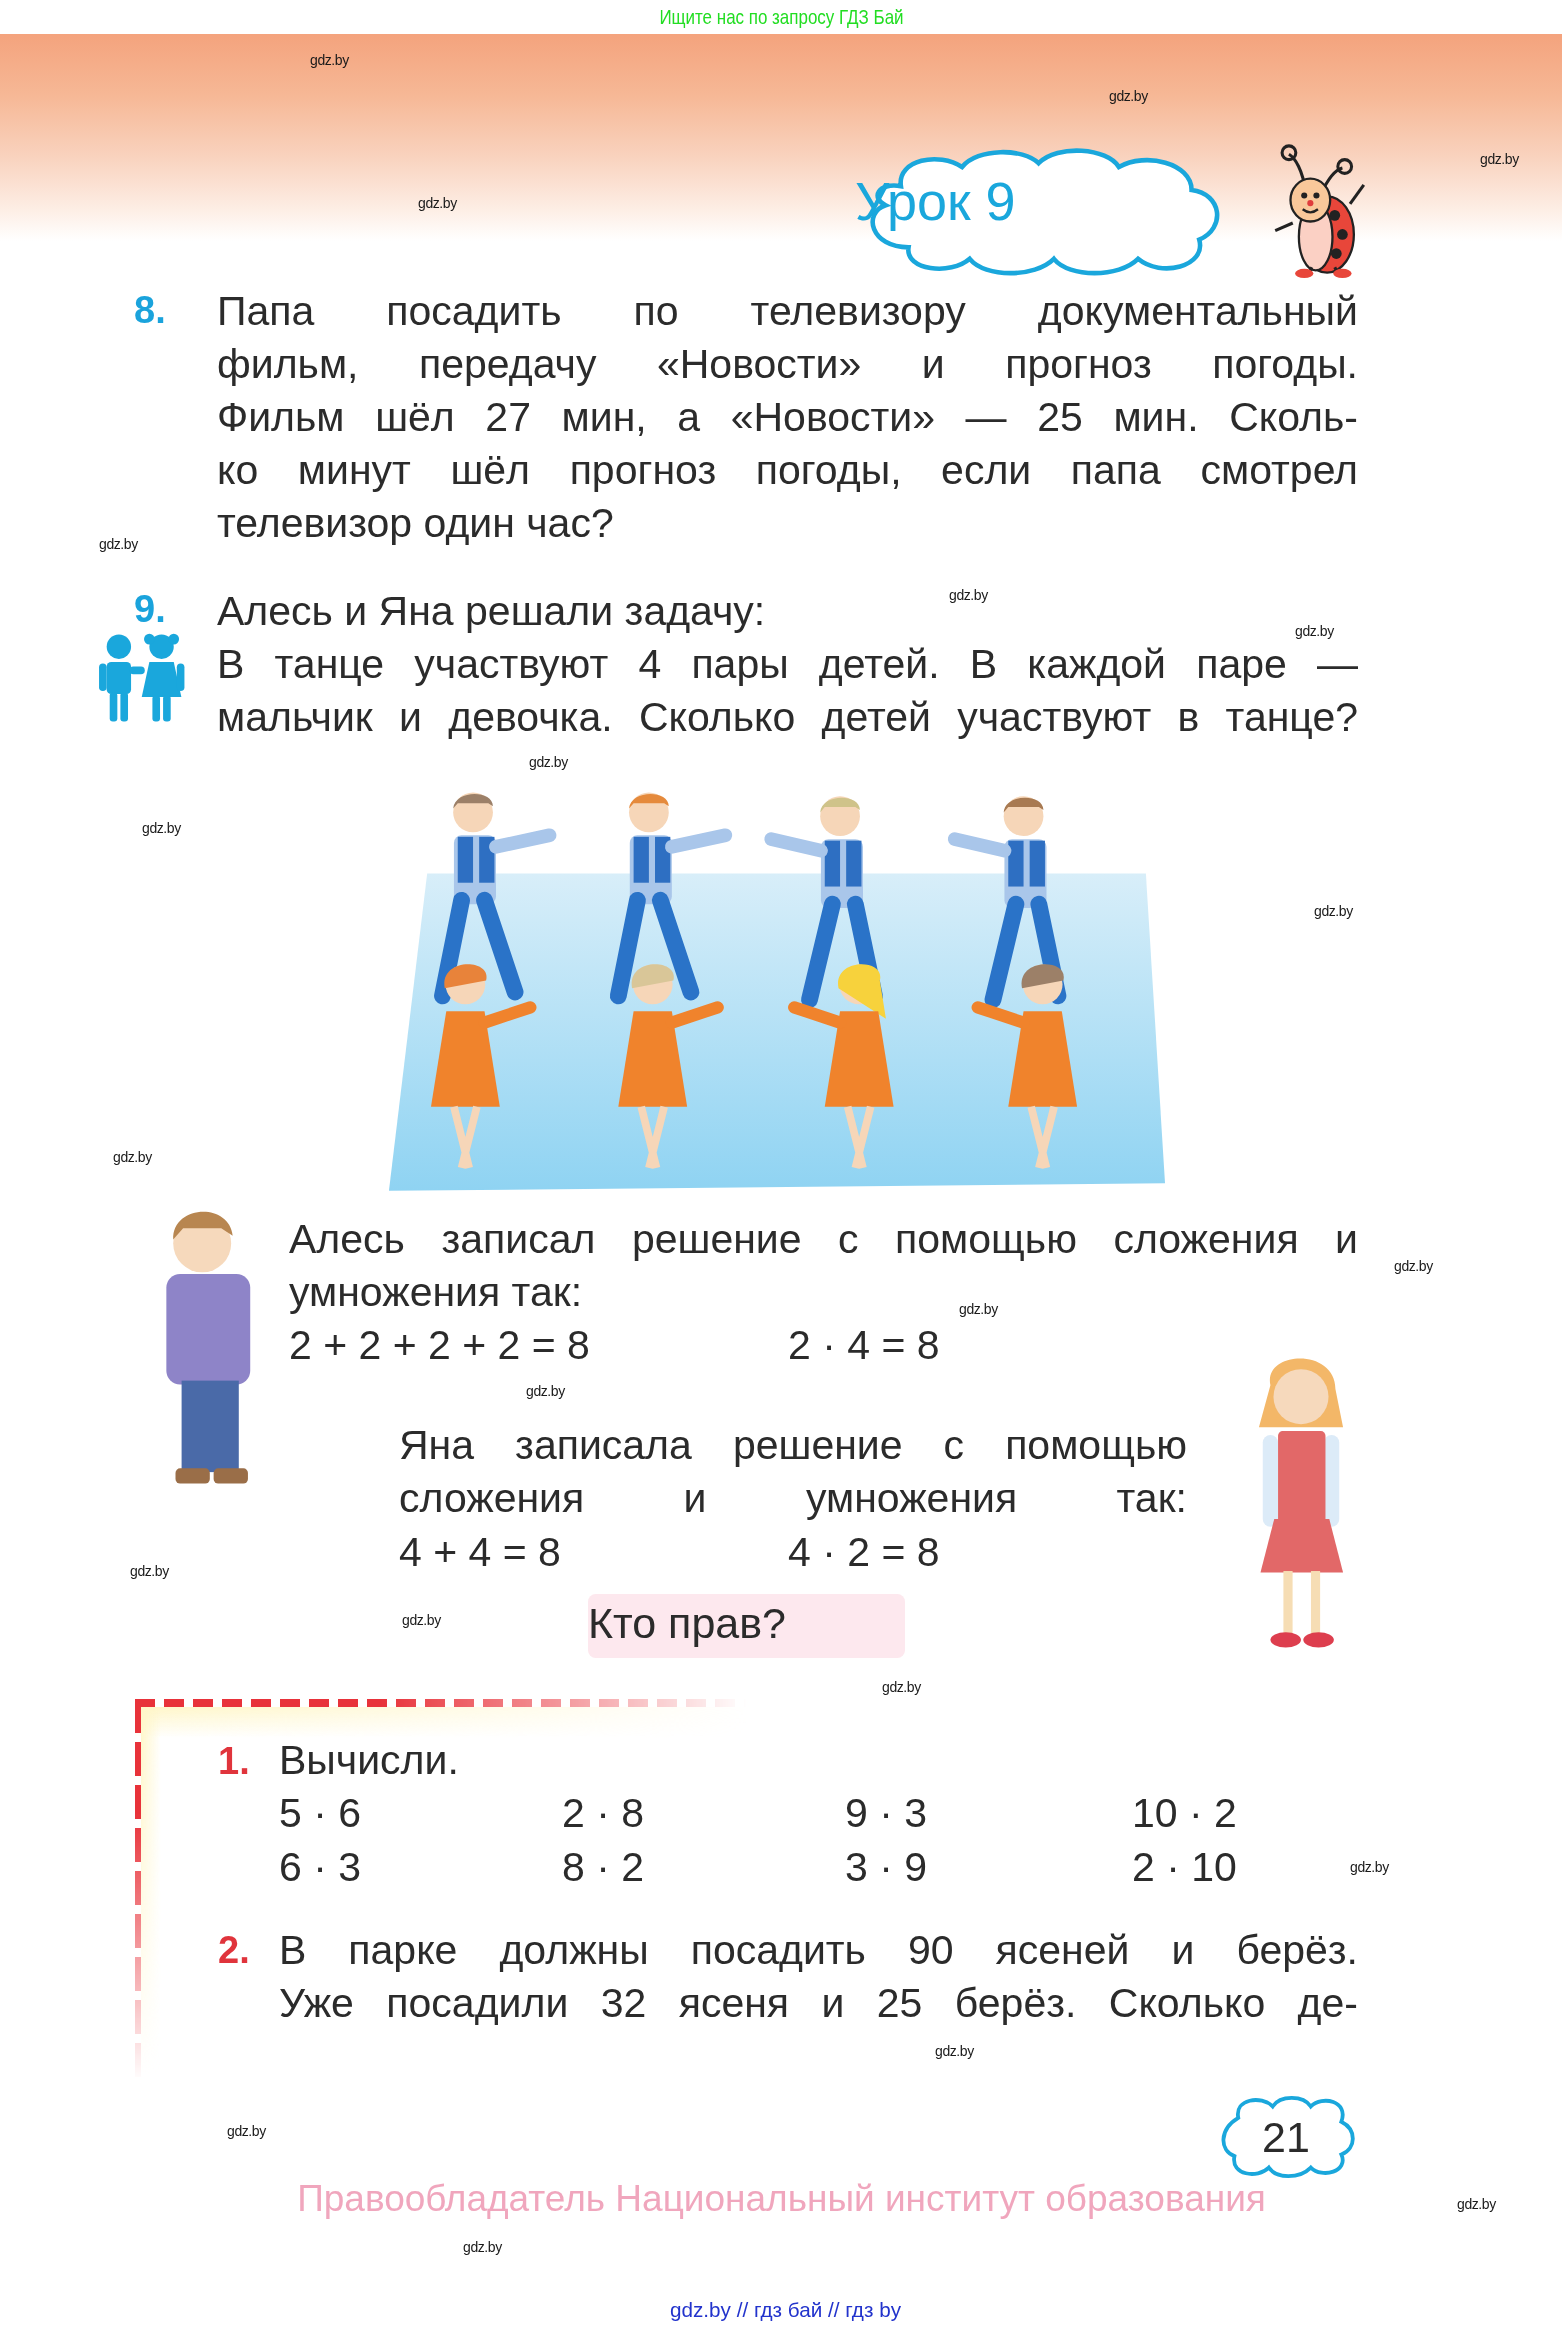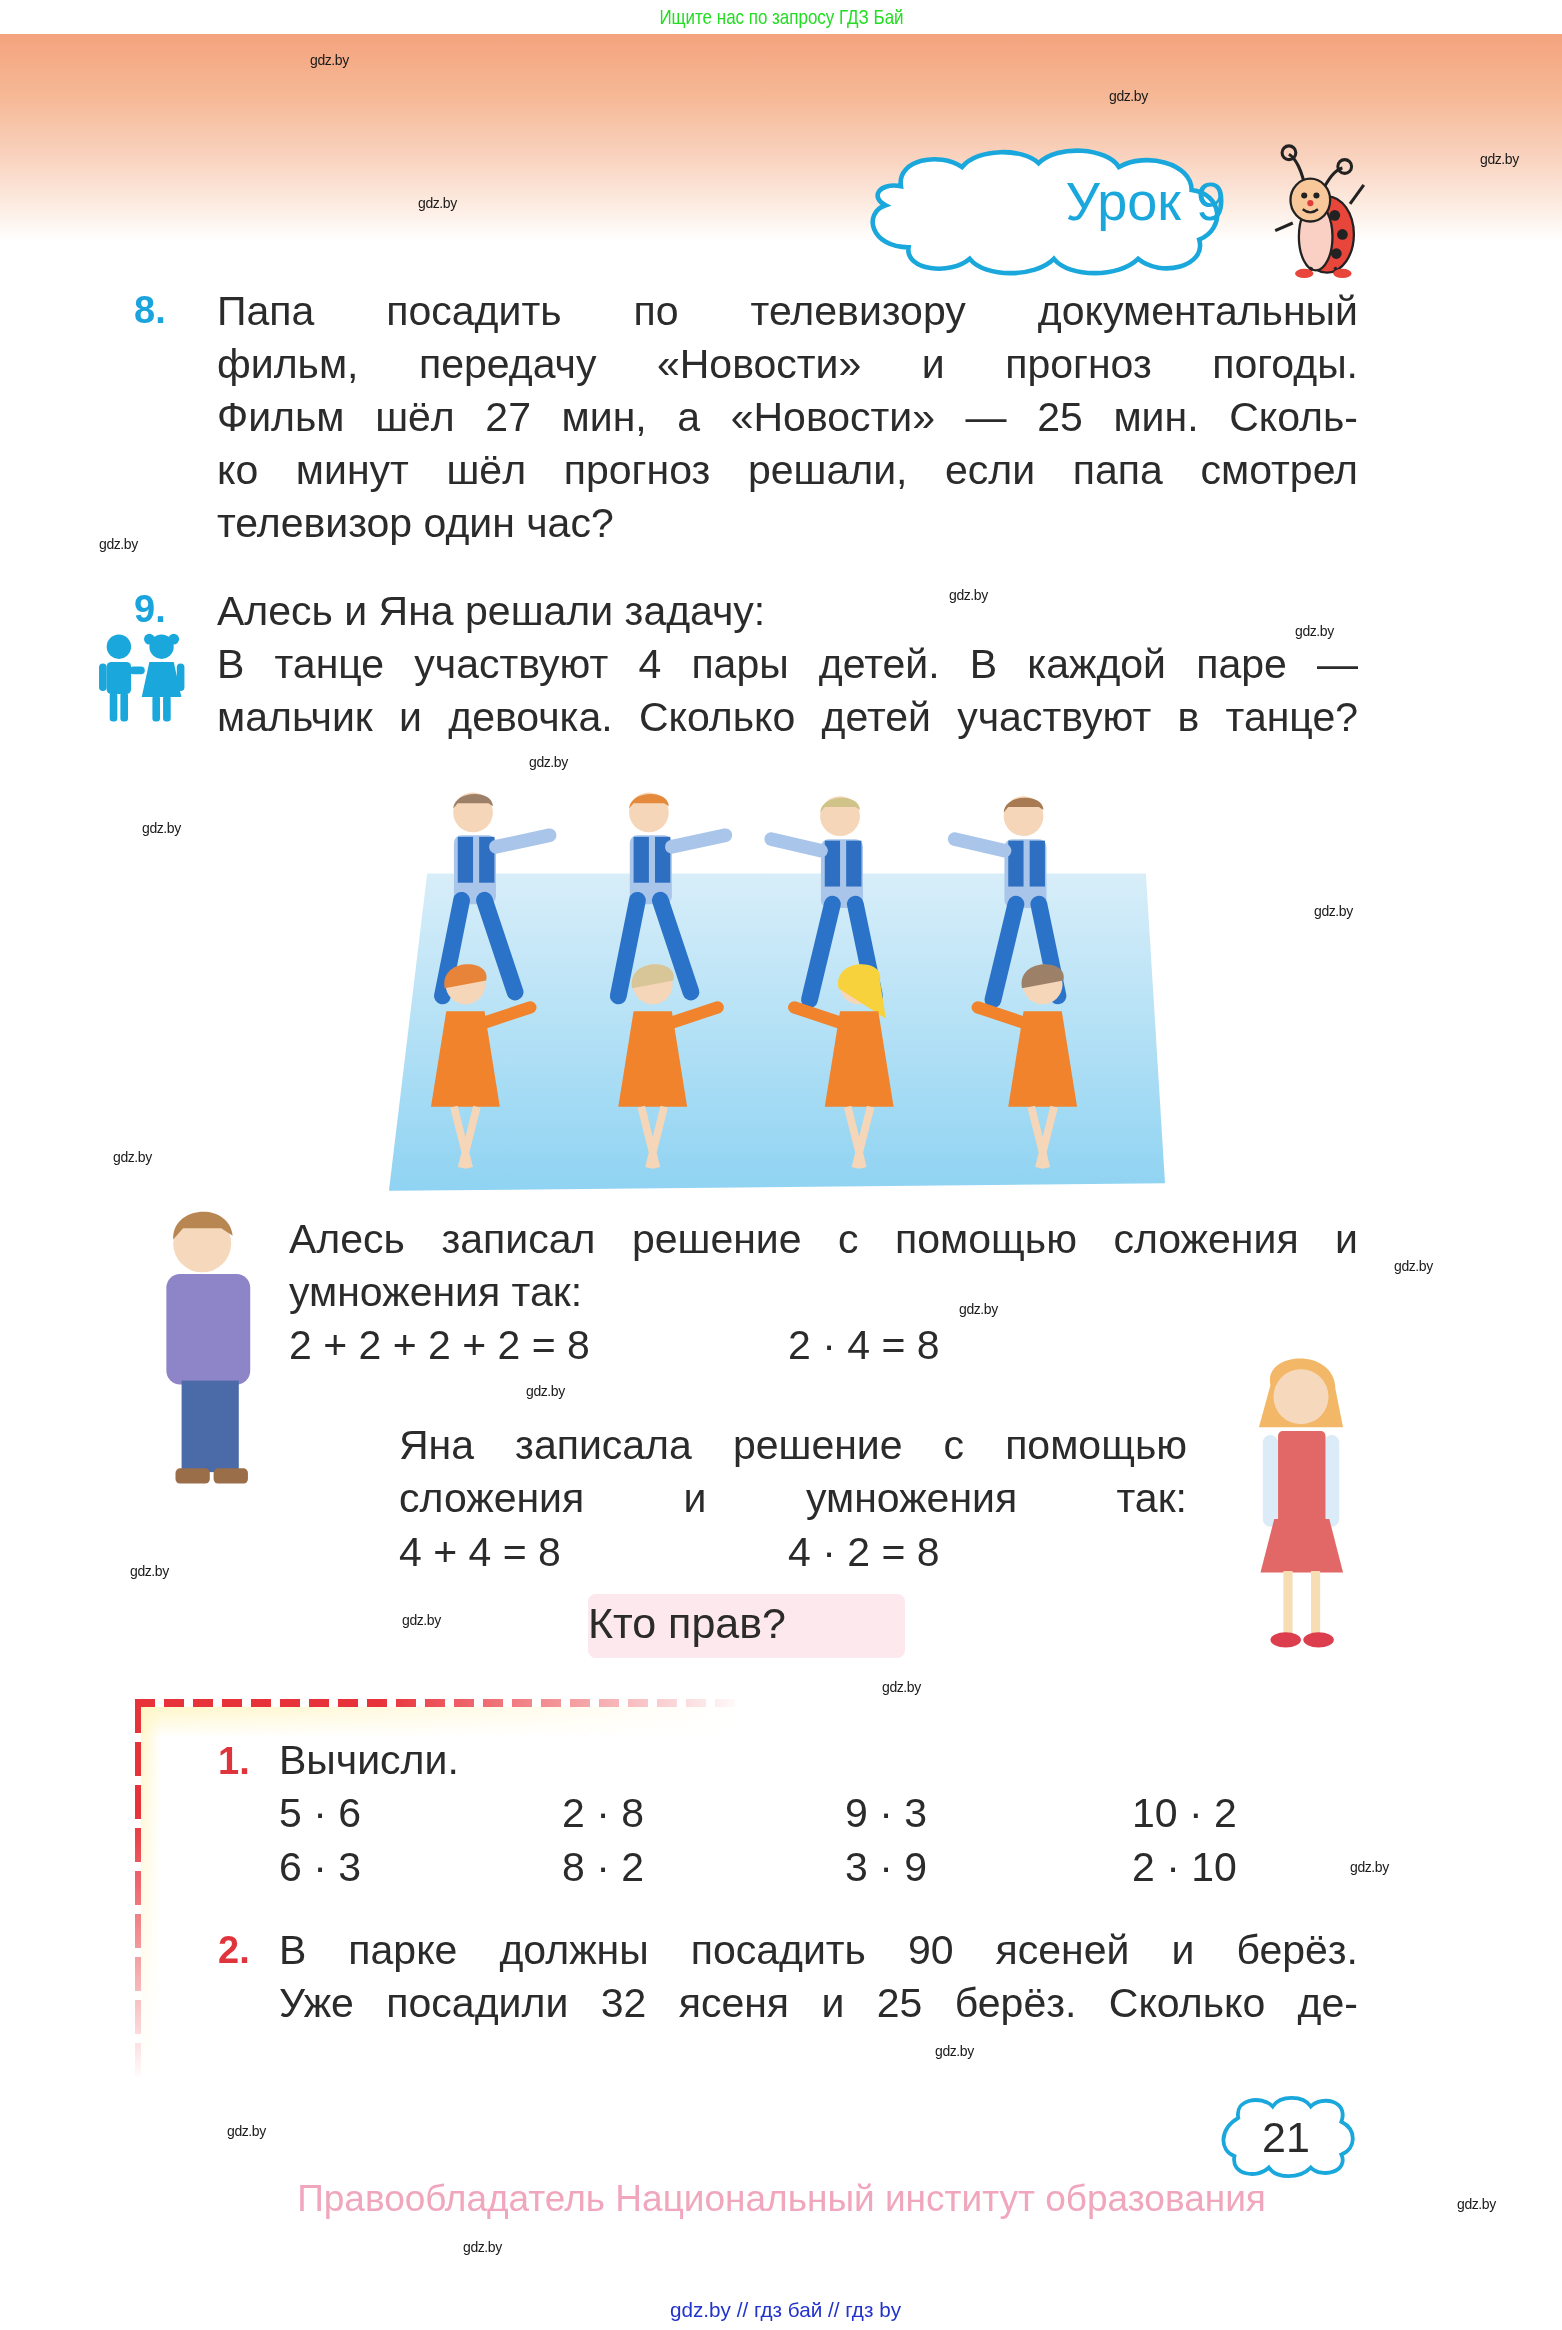--- a/index.html
+++ b/index.html
@@ -7,21 +7,21 @@
   body { position: relative; font-family: "Liberation Sans", "DejaVu Sans", sans-serif; color: #2b2b2b; }
   .abs { position: absolute; }
 
   .top-banner { left: 0; top: 4.6px; width: 1563px; text-align: center; font-size: 20.7px; color: #22dd22; font-family: "Liberation Sans", sans-serif; transform: scaleX(0.82); }
   .header-band { left: 0; top: 34px; width: 1563px; height: 207px;
     background: linear-gradient(to bottom, #f4a37d 0%, #f6b896 30%, #f9d3bf 60%, #fdeee5 85%, #ffffff 100%); }
 
   .wm { font-size: 14px; color: #1a1a1a; font-family: "Liberation Sans", sans-serif; letter-spacing: -0.4px; }
 
   .lesson-cloud { left: 855px; top: 144px; width: 371px; height: 134px; }
-  .lesson-title { left: 855px; top: 170px; width: 371px; text-align: right; font-size: 54px; color: #1aa7dc; }
+  .lesson-title { left: 855px; top: 170px; width: 371px; text-align: left; font-size: 54px; color: #1aa7dc; }
 
   .ladybug { left: 1266px; top: 139px; width: 107px; height: 139px; }
 
   .task-num { font-size: 38px; font-weight: bold; }
   .task-num.blue { color: #1aa3dc; }
   .task-num.red { color: #e0343c; }
   .para { font-size: 41px; line-height: 53px; color: #2b2b2b; text-align: justify; text-align-last: left; }
   .line { display: block; white-space: nowrap; }
   .justify-line { display: block; text-align: justify; text-align-last: justify; }
 
@@ -119,21 +119,21 @@
     <path d="M90,168 L95,178" stroke="#222" stroke-width="4"></path>
   <ellipse cx="50" cy="176" rx="12" ry="6" fill="#e8463a"></ellipse>
     <ellipse cx="100" cy="176" rx="12" ry="6" fill="#e8463a"></ellipse>
 </svg>
 
 <div class="abs task-num blue" style="left:134px;top:289px">8.</div>
 <div class="abs para" style="left:217px;top:285px;width:1141px">
   <span class="justify-line">Папа посадить по телевизору документальный</span>
   <span class="justify-line">фильм, передачу «Новости» и прогноз погоды.</span>
   <span class="justify-line">Фильм шёл 27 мин, а «Новости» — 25 мин. Сколь-</span>
-  <span class="justify-line">ко минут шёл прогноз решали, если папа смотрел</span>
+  <span class="justify-line">ко минут шёл прогноз погоды, если папа смотрел</span>
   <span class="line">телевизор один час?</span>
 </div>
 
 <div class="abs task-num blue" style="left:134px;top:588px">9.</div>
 <svg class="abs kids-icon" viewBox="0 0 122 118">
   <g fill="#1aa7dc">
     <circle cx="30" cy="18" r="16"></circle>
     <rect x="14" y="38" width="32" height="42" rx="6"></rect>
     <rect x="4" y="40" width="10" height="36" rx="5"></rect>
     <rect x="18" y="78" width="10" height="38" rx="4"></rect>

